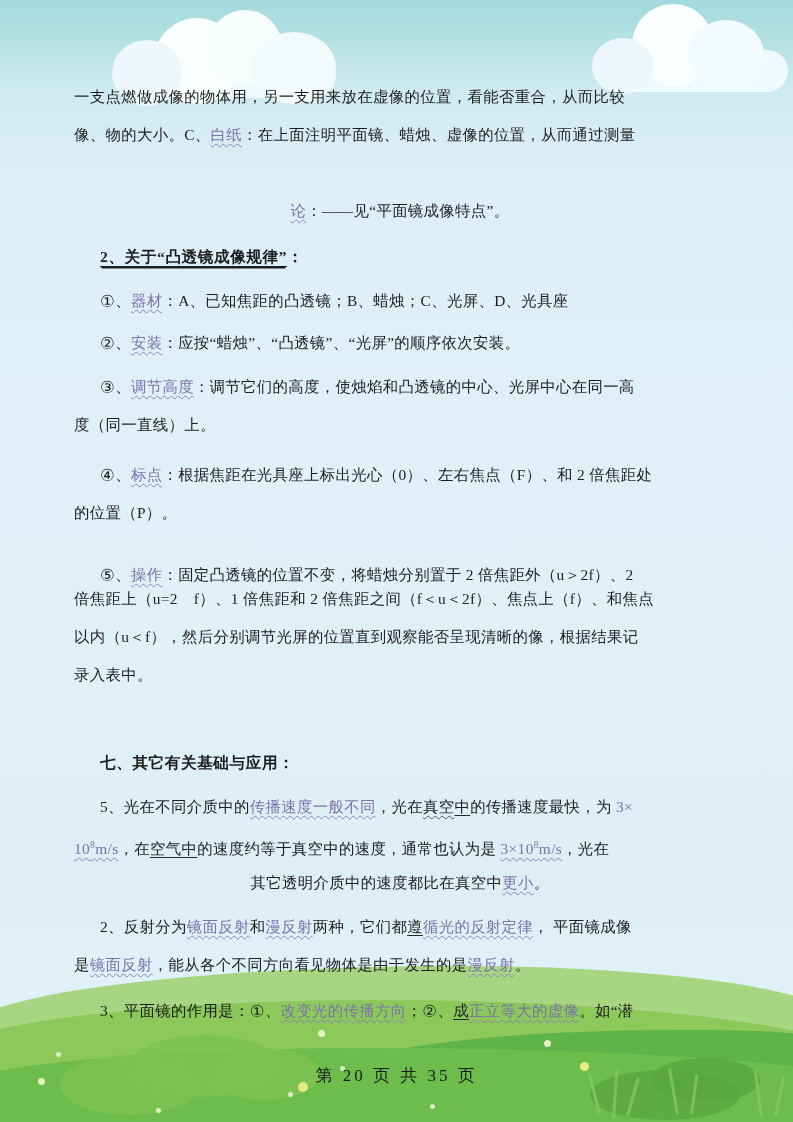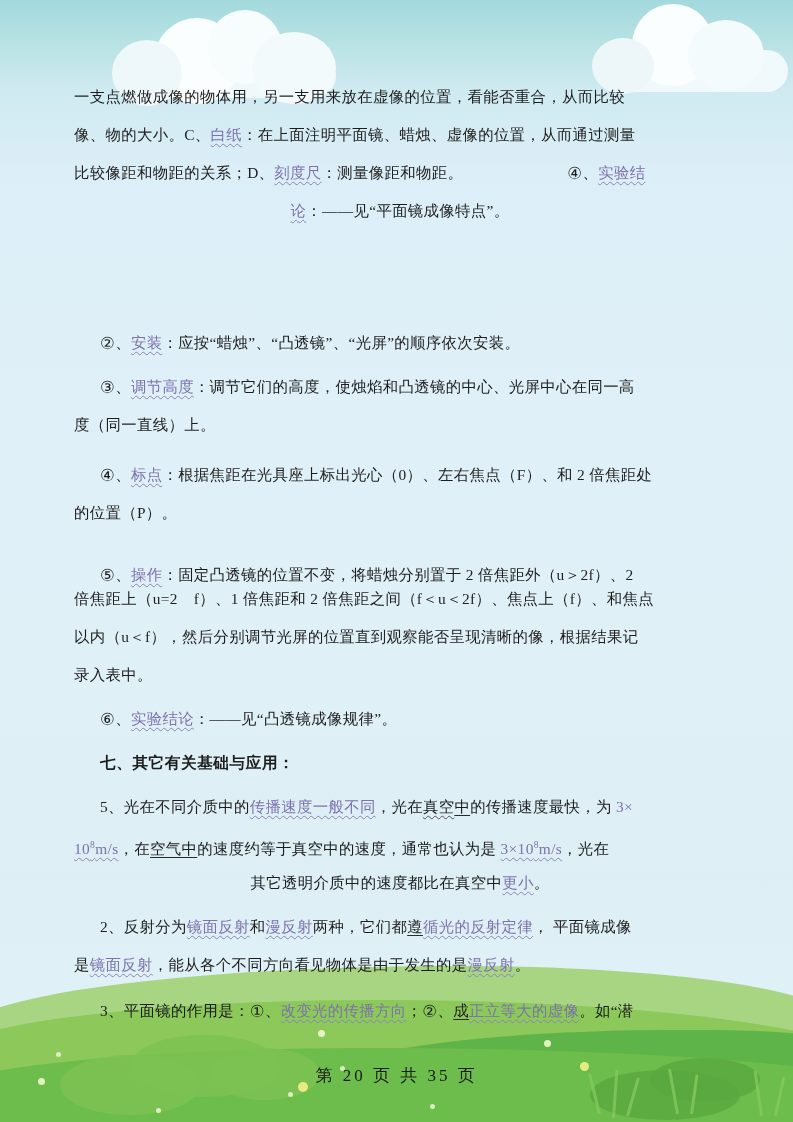--- a/index.html
+++ b/index.html
@@ -246,40 +246,40 @@
   <div class="flower yellow" style="left:580px; top:1062px; width:9px; height:9px;"></div>
   <div class="flower tiny" style="left:156px; top:1108px;"></div>
   <div class="flower tiny" style="left:430px; top:1104px;"></div>
 
   <div id="content">
 
     <div class="para" style="top:78px;"><span>一支点燃做成像的物体用，另一支用来放在虚像的位置，看能否重合，从而比较</span></div>
 
     <div class="para" style="top:116px;"><span>像、物的大小。C、</span><span class="kw">白纸</span><span>：在上面注明平面镜、蜡烛、虚像的位置，从而通过测量</span></div>
 
-    <div class="para" style="top:154px;"><span>比较像距和物距的关系；D、</span><span class="kw">刻度尺</span><span>：测量像距和物距。</span><span class="sp-lg"></span><span class="circ">④</span><span>、</span><span class="kw">实验结</span></div>
 
     <div class="para" style="top:192px;text-align:center;"><span class="kw">论</span><span>：——见“平面镜成像特点”。</span></div>
 
-
+    <div class="para heading ind" style="top:238px;"><span class="ul-dbl"><span>2、</span><span>关于“凸透镜成像规律”</span></span><span>：</span></div>
+
+    <div class="para ind" style="top:282px;"><span class="circ">①</span><span>、</span><span class="kw">器材</span><span>：A、已知焦距的凸透镜；B、蜡烛；C、光屏、D、光具座</span></div>
 
     <div class="para ind" style="top:324px;"><span class="circ">②</span><span>、</span><span class="kw">安装</span><span>：应按“蜡烛”、“凸透镜”、“光屏”的顺序依次安装。</span></div>
 
     <div class="para" style="top:406px;"><span>度（同一直线）上。</span></div>
     <div class="para ind" style="top:368px;"><span class="circ">③</span><span>、</span><span class="kw">调节高度</span><span>：调节它们的高度，使烛焰和凸透镜的中心、光屏中心在同一高</span></div>
 
     <div class="para ind" style="top:456px;"><span class="circ">④</span><span>、</span><span class="kw">标点</span><span>：根据焦距在光具座上标出光心（0）、左右焦点（F）、和 2 倍焦距处</span></div>
     <div class="para" style="top:494px;"><span>的位置（P）。</span></div>
 
     <div class="para ind" style="top:556px;"><span class="circ">⑤</span><span>、</span><span class="kw">操作</span><span>：固定凸透镜的位置不变，将蜡烛分别置于 2 倍焦距外（u＞2f）、2</span></div>
     <div class="para" style="top:580px;"><span>倍焦距上（u=2</span><span class="sp"></span><span>f）、1 倍焦距和 2 倍焦距之间（f＜u＜2f）、焦点上（f）、和焦点</span></div>
     <div class="para" style="top:618px;"><span>以内（u＜f），然后分别调节光屏的位置直到观察能否呈现清晰的像，根据结果记</span></div>
     <div class="para" style="top:656px;"><span>录入表中。</span></div>
 
-    <div class="para ind" style="top:700px;"><span class="circ">⑥</span><span>、</span><span class="kw">实验结论</span><span>：——见“凸透镜成像规律”。</span></div>
 
     <div class="para heading ind" style="top:744px;"><span>七、其它有关基础与应用：</span></div>
 
     <div class="para ind" style="top:788px;"><span>5、光在不同介质中的</span><span class="kw">传播速度一般不同</span><span>，光在</span><span class="ul-wavy-dark">真空</span><span class="ul-solid">中</span><span>的传播速度最快，为 </span><span class="kw-plain">3×</span></div>
 
     <div class="para" style="top:826px;"><span class="kw"><span>10</span><sup>8</sup><span>m/s</span></span><span>，在</span><span class="ul-solid">空气中</span><span>的速度约等于真空中的速度，通常也认为是 </span><span class="kw"><span>3×10</span><sup>8</sup><span>m/s</span></span><span>，光在</span></div>
 
     <div class="para" style="top:864px;text-align:center;"><span>其它透明介质中的速度都比在真空中</span><span class="kw">更小</span><span>。</span></div>
 
     <div class="para ind" style="top:908px;"><span>2、反射分为</span><span class="kw">镜面反射</span><span>和</span><span class="kw">漫反射</span><span>两种，它们都</span><span class="ul-solid">遵</span><span class="kw">循光的反射定律</span><span>，  平面镜成像</span></div>

